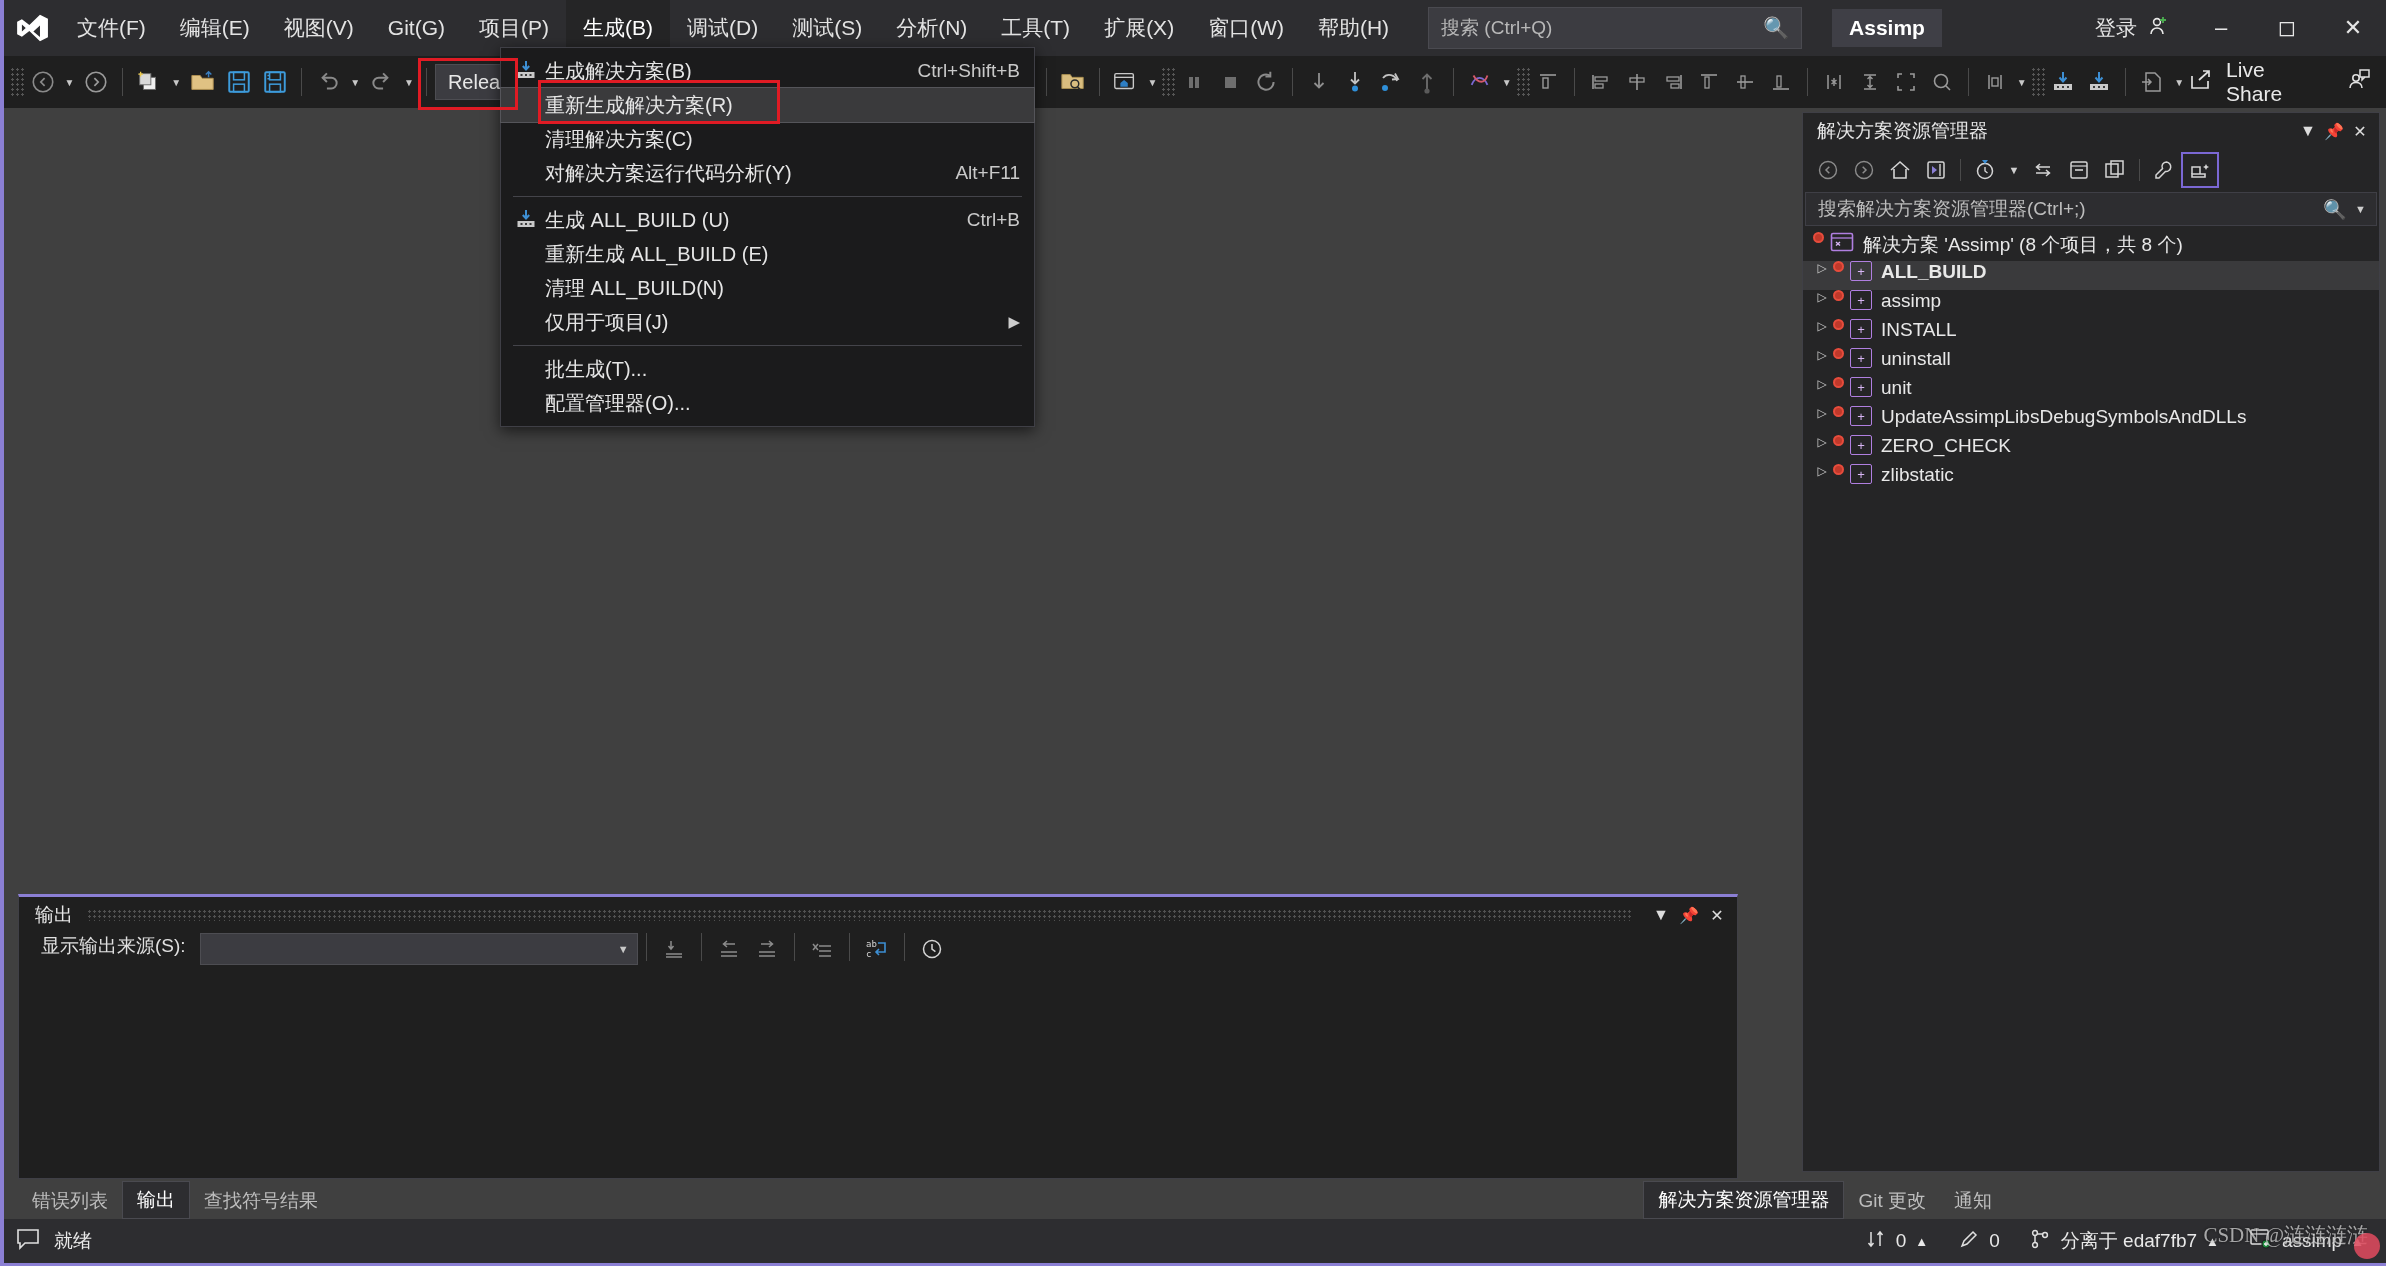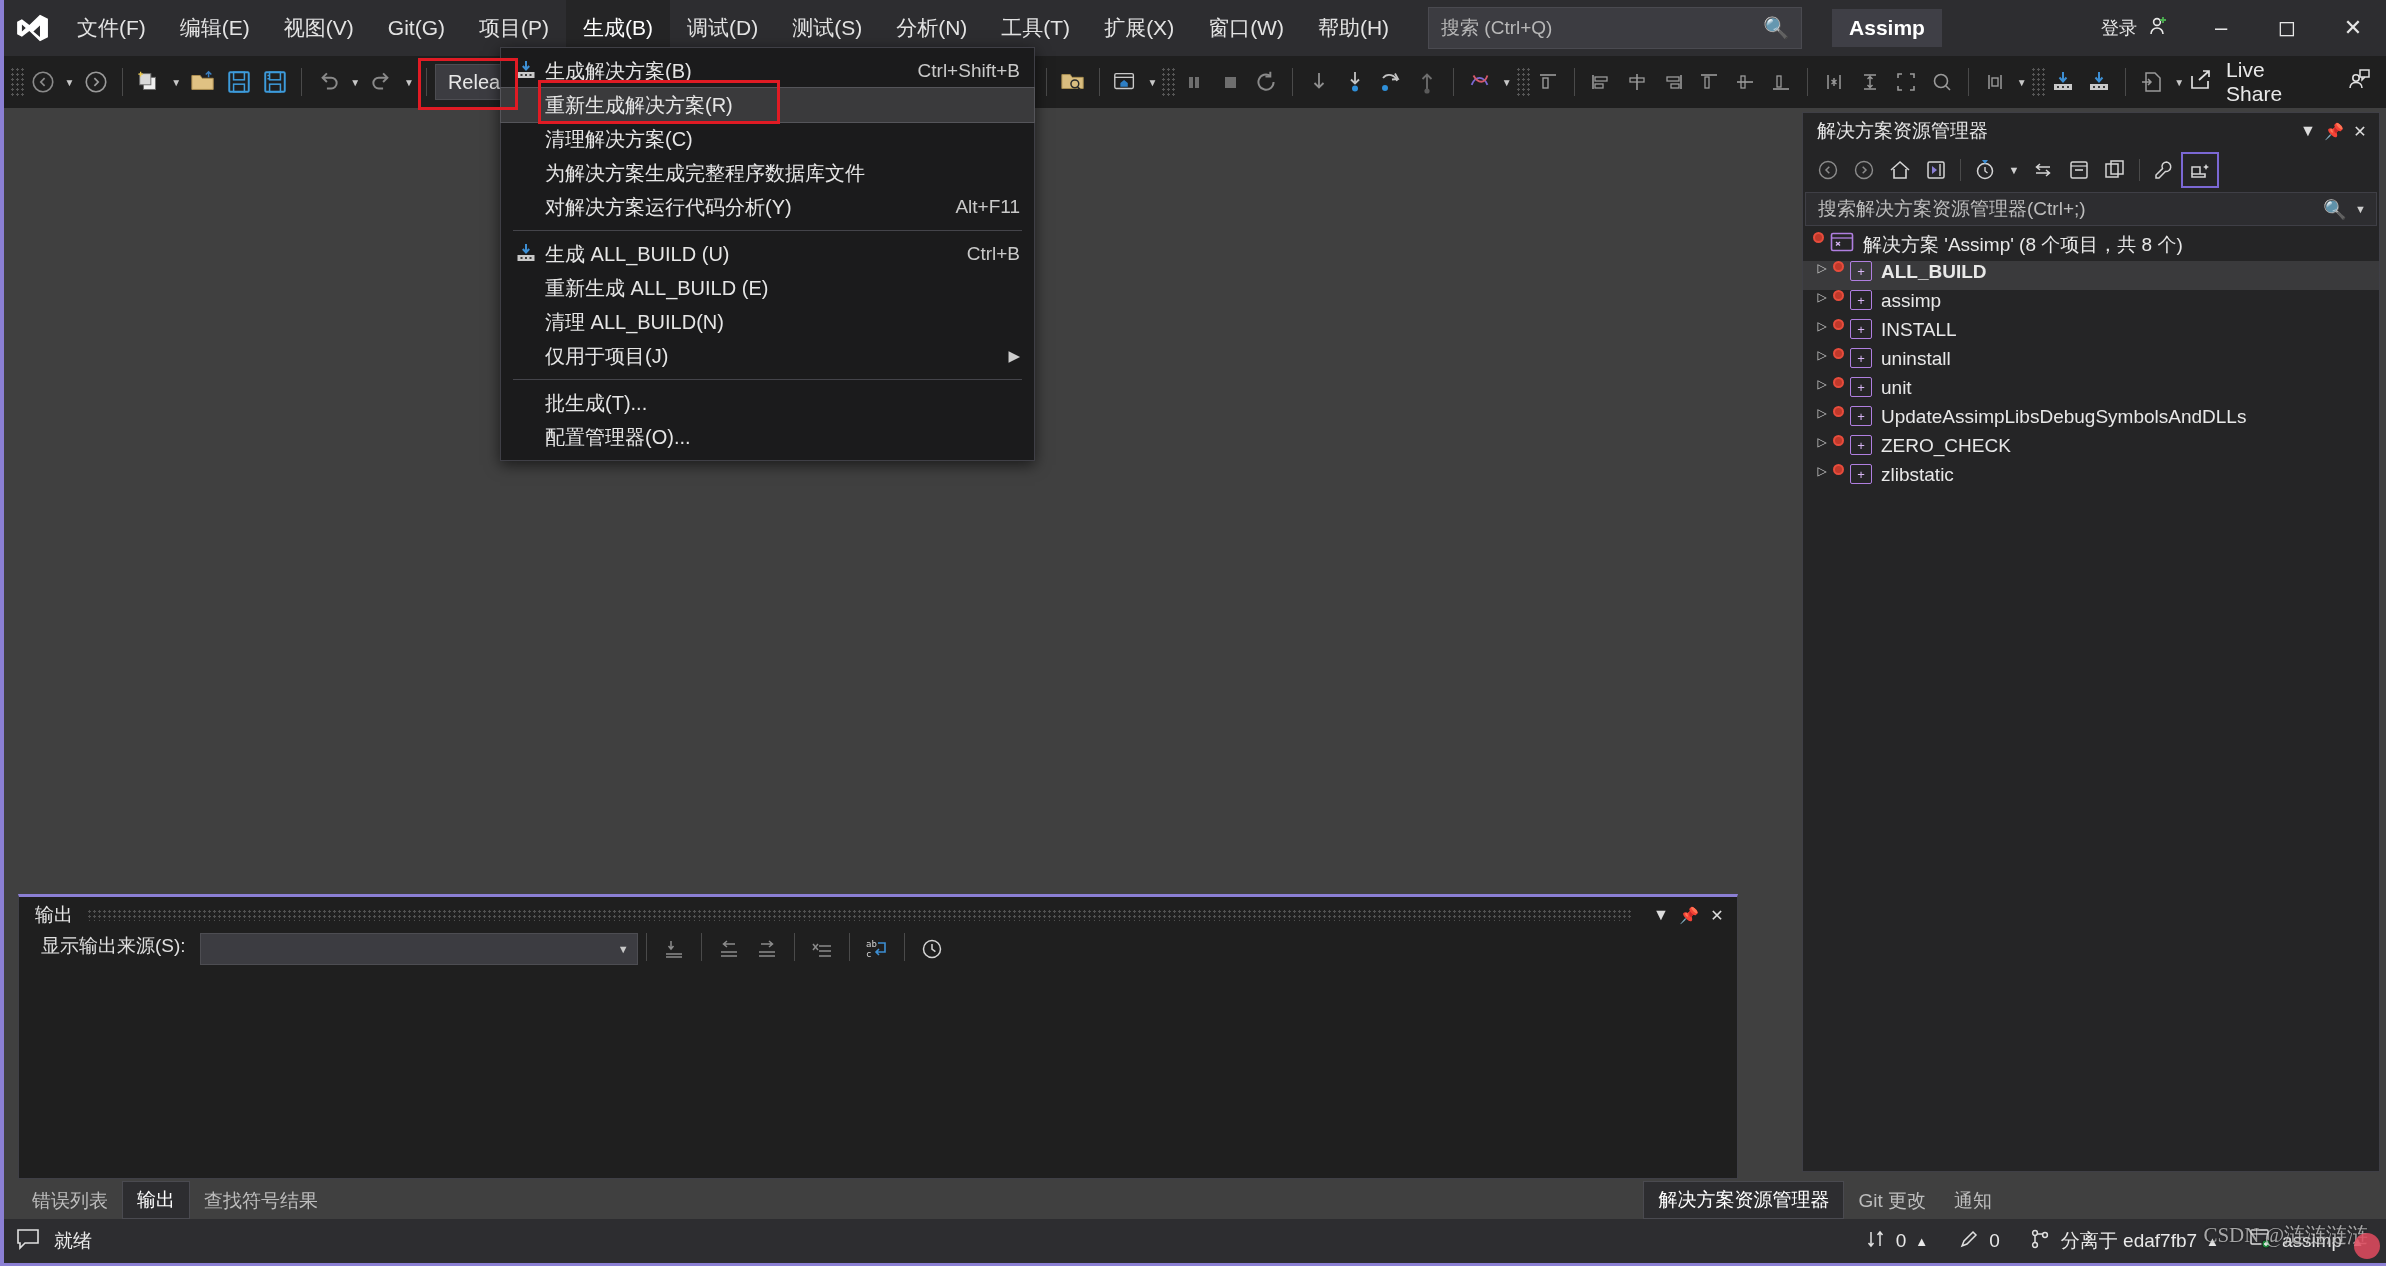--- a/index.html
+++ b/index.html
@@ -50,21 +50,21 @@
     margin-left: 30px;
     background: #3f3f46;
     color: #ffffff; font-weight: bold; font-size: 21px;
     padding: 7px 17px;
   }
   .tb-right {
     margin-left: auto; display: flex; align-items: center; height: 56px;
   }
   .signin {
     display: flex; align-items: center; gap: 9px;
-    color: #e8e8e8; font-size: 18px; padding: 0 18px;
+    color: #e8e8e8; font-size: 21px; padding: 0 18px;
   }
   .wbtn {
     width: 66px; height: 56px;
     display: flex; align-items: center; justify-content: center;
     color: #e6e6e6; font-size: 22px;
   }
 
   
   .toolbar {
     position: absolute; top: 56px; left: 0; right: 0; height: 52px;
@@ -570,25 +570,20 @@
       <span class="m-lbl">重新生成解决方案(R)</span>
       <span class="m-key"></span>
     </div>
 
     <div class="mrow">
       <span class="m-ico"></span>
       <span class="m-lbl">清理解决方案(C)</span>
       <span class="m-key"></span>
     </div>
 
-    <div class="mrow">
-      <span class="m-ico"></span>
-      <span class="m-lbl">为解决方案生成完整程序数据库文件</span>
-      <span class="m-key"></span>
-    </div>
 
     <div class="mrow">
       <span class="m-ico"></span>
       <span class="m-lbl">对解决方案运行代码分析(Y)</span>
       <span class="m-key">Alt+F11</span>
     </div>
 
     <div class="msep"></div>
 
     <div class="mrow">

